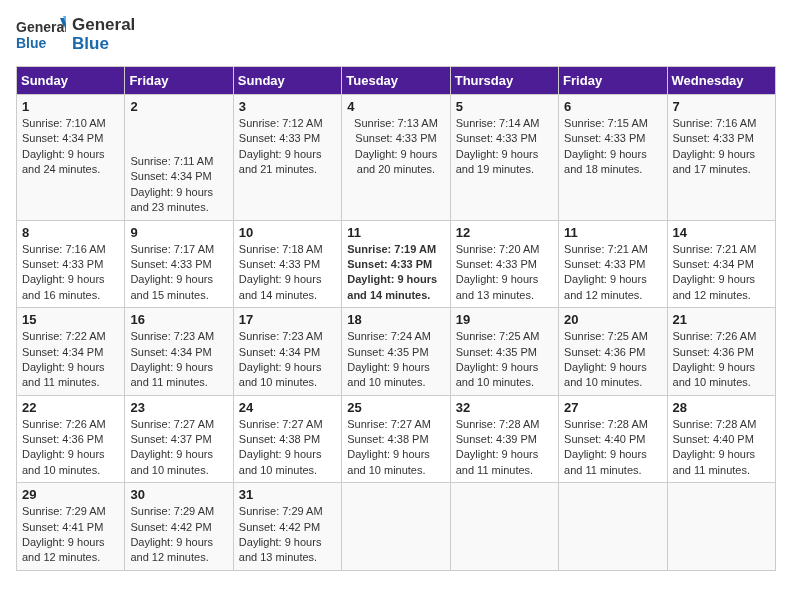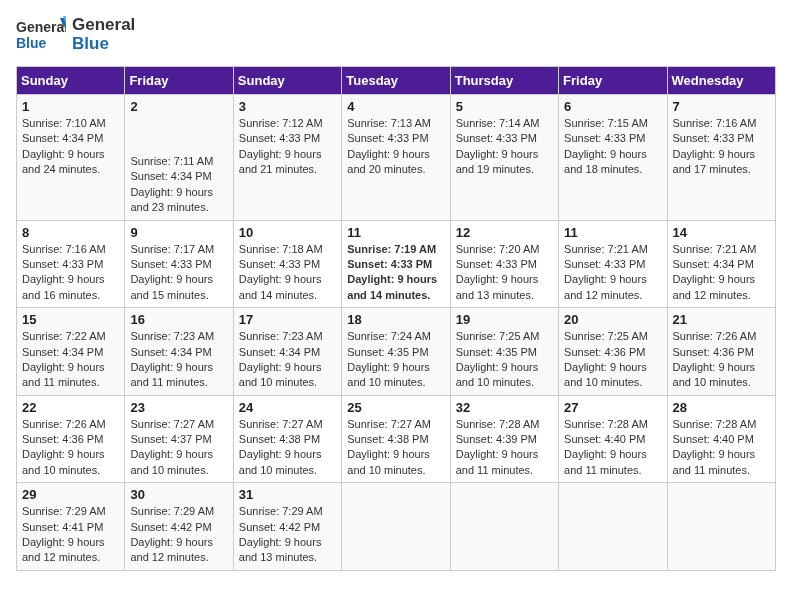--- a/index.html
+++ b/index.html
@@ -127,21 +127,21 @@
         </td>
         <td>
           <div class="day-number">3</div>
           <div class="day-info" style="white-space: pre-line;">Sunrise: 7:12 AM
 Sunset: 4:33 PM
 Daylight: 9 hours
 and 21 minutes.</div>
         </td>
         <td>
           <div class="day-number">4</div>
-          <div class="day-info" style="white-space: pre-line;">Sunrise: 7:13 AM
+          <div class="day-info" style="white-space: pre-line; text-align: center;">Sunrise: 7:13 AM
 Sunset: 4:33 PM
 Daylight: 9 hours
 and 20 minutes.</div>
         </td>
         <td>
           <div class="day-number">5</div>
           <div class="day-info" style="white-space: pre-line;">Sunrise: 7:14 AM
 Sunset: 4:33 PM
 Daylight: 9 hours
 and 19 minutes.</div>

